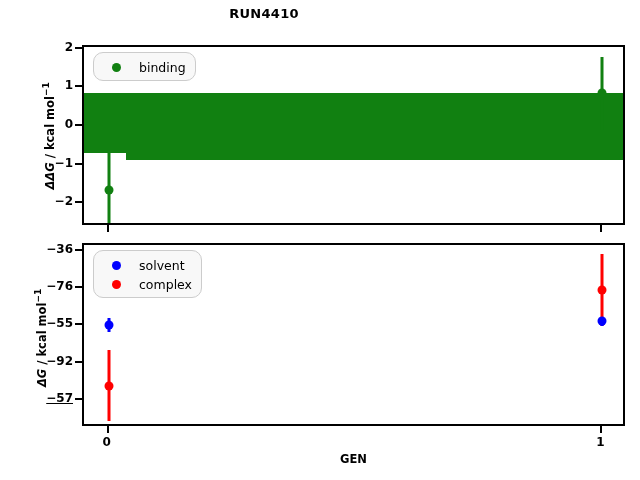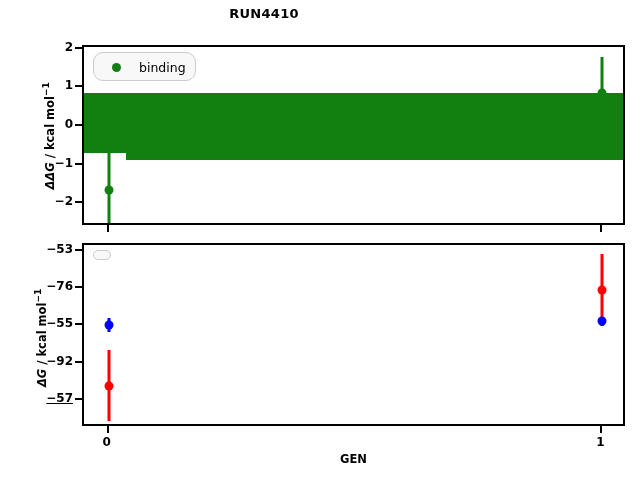--- a/index.html
+++ b/index.html
@@ -153,21 +153,21 @@
       </span>
       <span class="legend-text">binding</span>
     </div>
   </div>
 
   <div class="ylabel" id="ylabel-bottom" style="left:-34px;top:330px;width:150px;">
     <span class="ital">ΔG</span><span> / kcal mol</span><span class="sup">−1</span>
   </div>
 
   <div id="ytick-labels-bottom">
-      <div class="ylab" style="left: 20px; width: 53px; top: 248.602px;">−53</div>
+      <div class="ylab" style="left: 20px; width: 53px; top: 248.602px;">−36</div>
       <div class="ylab" style="left: 20px; width: 53px; top: 285.949px;">−76</div>
       <div class="ylab" style="left: 20px; width: 53px; top: 323.296px;">−55</div>
       <div class="ylab" style="left: 20px; width: 53px; top: 360.643px;">−92</div>
       <div class="ylab" style="left: 20px; width: 53px; top: 397.99px; text-decoration: underline;">−57</div>
     </div>
 
   <div class="axes" id="axes-bottom">
     <div class="plotarea" id="plot-bottom">
         <div class="errbar" style="left: 24.6818px; top: 105.318px; height: 70.9592px; background: rgb(255, 0, 0);"></div>
         <div class="marker" style="left: 24.6818px; top: 140.798px; background: rgb(255, 0, 0);"></div>
@@ -189,17 +189,29 @@
   <div id="xtick-marks-bottom">
       <div class="xtick" style="position: absolute; left: 106.682px; top: 426px;"></div>
       <div class="xtick" style="position: absolute; left: 600.318px; top: 426px;"></div>
     </div>
   <div id="xtick-labels-bottom">
       <div class="xlab" style="left: 106.682px; top: 435px;">0</div>
       <div class="xlab" style="left: 600.318px; top: 435px;">1</div>
     </div>
 
   <div class="legend" id="legend-bottom" style="left:93px;top:250px;">
+    <div class="legend-row">
+      <span class="legend-key">
+        <span class="legend-dot" id="lk-solv-dot" style="background: rgb(0, 0, 255);"></span>
+      </span>
+      <span class="legend-text">solvent</span>
+    </div>
+    <div class="legend-row">
+      <span class="legend-key">
+        <span class="legend-dot" id="lk-cplx-dot" style="background: rgb(255, 0, 0);"></span>
+      </span>
+      <span class="legend-text">complex</span>
+    </div>
   </div>
 
   <div class="xlabel">GEN</div>
 
 </div>
 
 </body></html>

